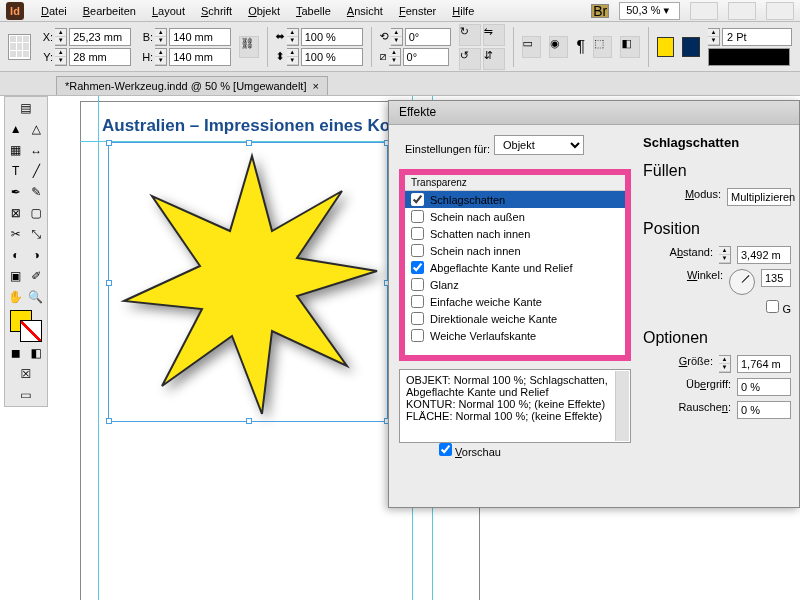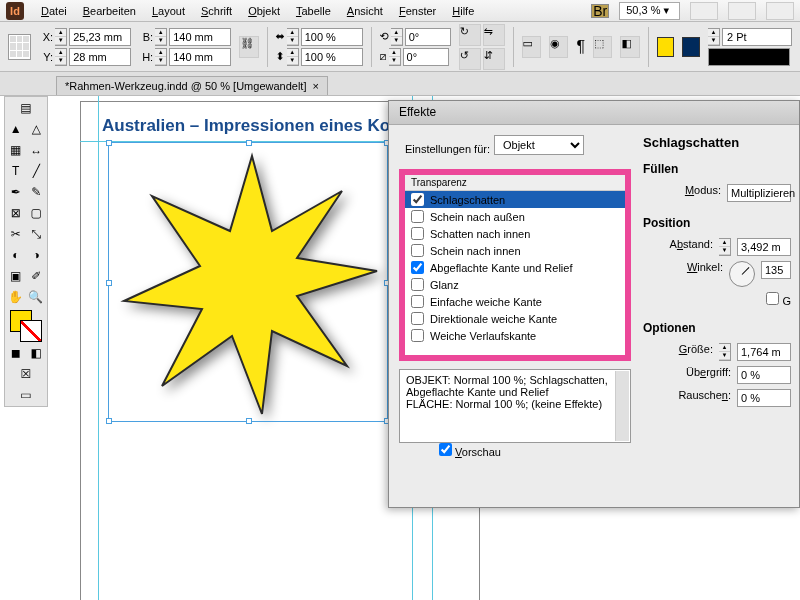--- a/index.html
+++ b/index.html
@@ -54,21 +54,21 @@
 .elist{border:6px solid #ec4899;background:#fff;height:192px}
 .elist .hdr{background:#eee;padding:2px 6px;border-bottom:1px solid #ccc;font-size:10px}
 .erow{display:flex;align-items:center;padding:2px 6px;gap:6px;font-size:11px;cursor:default}
 .erow.sel{background:#1a5fb4;color:#fff}
 .erow.sel input{accent-color:#fff}
 .summary{border:1px solid #999;background:#fff;height:74px;margin-top:8px;padding:4px 6px;font-size:10px;position:relative}
 .summary .scr{position:absolute;right:1px;top:1px;bottom:1px;width:14px;background:#e0e0e0;border-left:1px solid #ccc}
 .preview{padding-left:40px}
 .dright{flex:1;padding-right:8px}
 .sect{margin-bottom:14px}
-.sect h4{font-weight:bold;font-size:12px;margin-bottom:8px}
+.sect h4{font-weight:normal;font-size:16px;margin-bottom:8px}
 .frow{display:flex;justify-content:flex-end;gap:6px;margin-bottom:5px}
 .frow label{text-align:right}
 .frow .val{border:1px solid #999;background:#fff;width:54px;height:18px;padding:0 3px;display:flex;align-items:center}
 .dial{width:26px;height:26px;border:1px solid #888;border-radius:50%;background:#f4f4f4;position:relative}
 .dial::after{content:"";position:absolute;left:50%;top:50%;width:10px;height:1px;background:#000;transform-origin:left;transform:rotate(-45deg)}
 </style>
 </head>
 <body>
 
 <div class="menubar">
@@ -320,20 +320,21 @@
             </div>
             <div class="erow">
               <input type="checkbox" style="">
               <span>Weiche Verlaufskante</span>
             </div>
           </div>
       </div>
       <div class="summary">
         <div>OBJEKT: Normal 100 %; Schlagschatten,</div>
         <div>Abgeflachte Kante und Relief</div>
+        <div>KONTUR: Normal 100 %; (keine Effekte)</div>
         <div>FLÄCHE: Normal 100 %; (keine Effekte)</div>
         <div class="scr"></div>
       </div>
       <div class="preview">
         <label><input type="checkbox" checked="" style=""> <u>V</u><span title="Vorschau">orschau</span></label>
       </div>
     </div>
     <div class="dright">
       <h4 style="font-size:13px;margin-bottom:12px">Schlagschatten</h4>
       <div class="sect">

